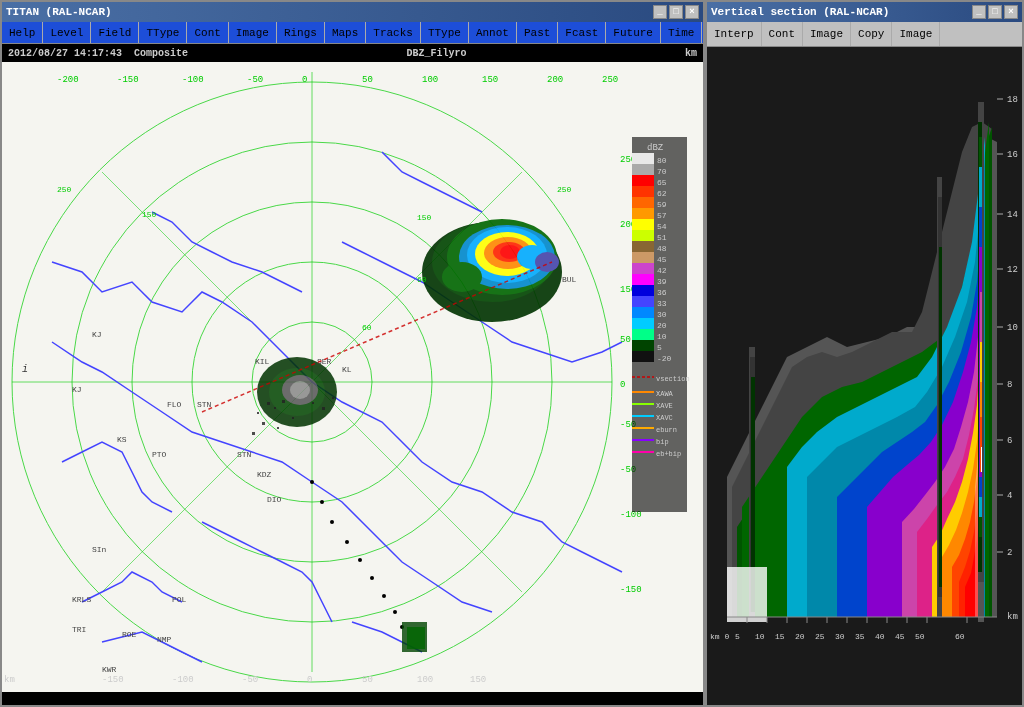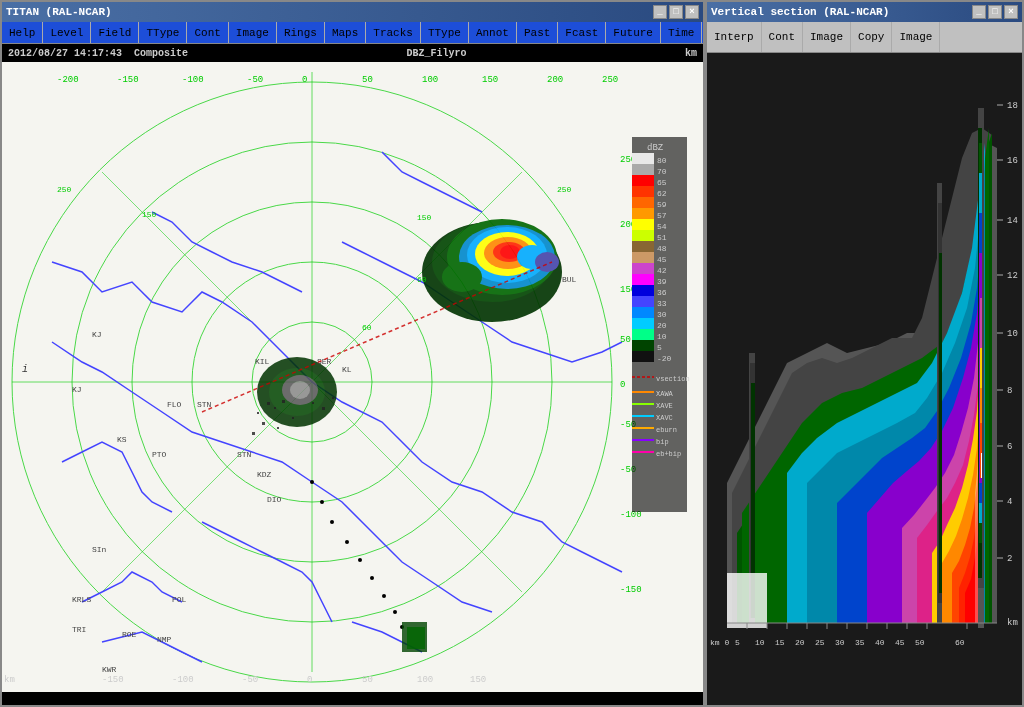--- a/index.html
+++ b/index.html
@@ -97,21 +97,21 @@
       align-items: center;
       font-size: 11px;
       font-weight: bold;
       height: 20px;
     }
     .vsection-menubar {
       background: #c0c0c0;
       display: flex;
       flex-direction: row;
       border-bottom: 1px solid #888;
-      height: 31px;
+      height: 25px;
     }
     .vsection-header {
       background: #000;
       color: #aaa;
       padding: 2px 4px;
       font-size: 9px;
       height: 16px;
       display: flex;
       align-items: center;
     }

